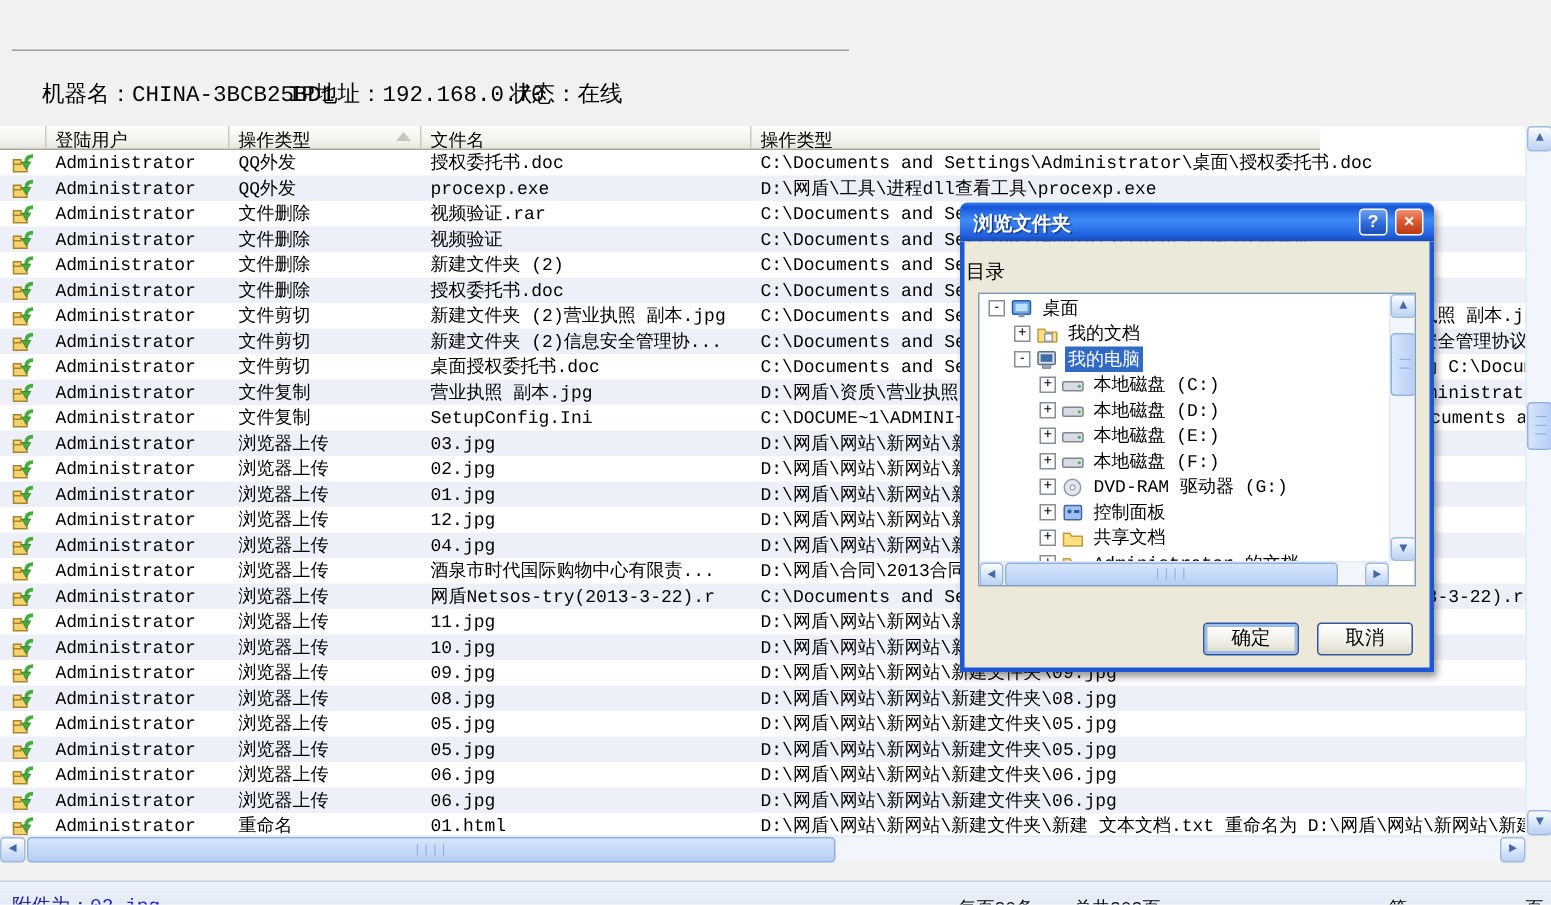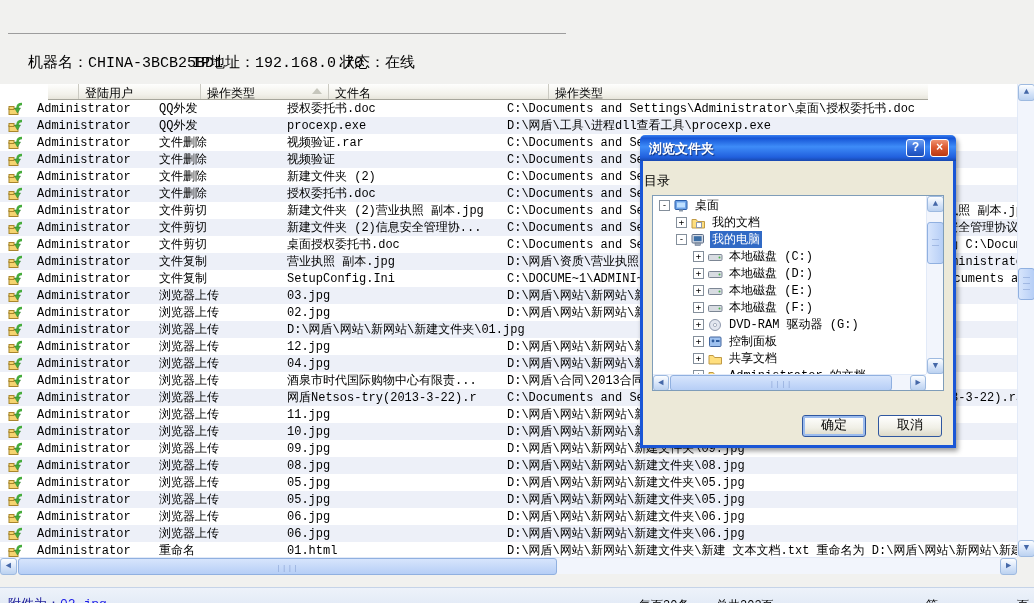--- a/index.html
+++ b/index.html
@@ -16,21 +16,21 @@
   .combo .val{position:absolute;left:4px;top:2px;right:20px;overflow:hidden;white-space:nowrap;font-size:12px;}
   .combo .cbtn{position:absolute;right:1px;top:1px;width:16px;height:16px;background:#D8D4CC;
       border-top:1px solid #fff;border-left:1px solid #fff;border-right:1px solid #716F64;border-bottom:1px solid #716F64;}
   .combo .cbtn::after{content:"";position:absolute;left:4px;top:6px;border-left:4px solid transparent;
       border-right:4px solid transparent;border-top:4px solid #000;}
   .xpbtn{position:absolute;box-sizing:border-box;border:1px solid #5E6F86;border-radius:3px;
       background:linear-gradient(180deg,#FFFFFF,#F1F0E8 55%,#DDDACB);text-align:center;font-size:13px;cursor:default;}
   
   .table-wrap{position:absolute;left:0;top:84px;width:1017px;height:473px;background:#fff;}
   .thead{position:absolute;left:0;top:0;width:880px;height:16px;display:flex;
-      background:linear-gradient(180deg,#FEFEFD,#F2F1EA 70%,#E7E5DB);border-bottom:1px solid #A7A69C;box-sizing:border-box;margin-left:48px;}
+      background:linear-gradient(180deg,#FEFEFD,#F2F1EA 70%,#E7E5DB);border-bottom:1px solid #A7A69C;box-sizing:border-box;}
   .hcell{position:relative;box-sizing:border-box;padding:1px 0 0 6px;border-right:1px solid #CBCAC2;
       white-space:nowrap;overflow:hidden;font-size:12px;}
   .hc-icon{width:31px;}.hc-user{width:122px;}.hc-type{width:128px;}.hc-file{width:220px;}.hc-info{flex:1;border-right:none;}
   .sort-tri{position:absolute;right:6px;top:4px;width:0;height:0;border-left:5px solid transparent;
       border-right:5px solid transparent;border-bottom:6px solid #C6C6BC;}
   .tbody{position:absolute;left:0;top:16px;width:1017px;height:457px;overflow:hidden;}
   .trow{display:flex;height:17px;align-items:center;background:#fff;}
   .trow.alt{background:#EDF0F8;}
   .cell{box-sizing:border-box;padding-left:6px;white-space:nowrap;overflow:hidden;font-size:12px;}
   .c-icon{width:31px;padding-left:8px;display:flex;align-items:center;}
@@ -316,20 +316,21 @@
     <div class="cell c-icon">
             <svg width="16" height="14" viewBox="0 0 16 14">
               <rect x="1" y="6.5" width="9" height="6" fill="#F5D470" stroke="#A8852B"></rect>
               <rect x="1" y="4.5" width="5" height="3" fill="#F5D470" stroke="#A8852B"></rect>
               <path d="M14 2 Q9.5 2 9.5 6" fill="none" stroke="#46AC3D" stroke-width="2.5"></path>
               <path d="M6.5 6 L12.5 6 L9.5 11 Z" fill="#46AC3D" stroke="#2E7D28" stroke-width="0.5"></path>
             </svg>
           </div>
     <div class="cell c-user">Administrator</div>
     <div class="cell c-type">浏览器上传</div>
+    <div class="cell c-file">01.jpg</div>
     <div class="cell c-info">D:\网盾\网站\新网站\新建文件夹\01.jpg</div>
   </div>
 
   <div class="trow">
     <div class="cell c-icon">
             <svg width="16" height="14" viewBox="0 0 16 14">
               <rect x="1" y="6.5" width="9" height="6" fill="#F5D470" stroke="#A8852B"></rect>
               <rect x="1" y="4.5" width="5" height="3" fill="#F5D470" stroke="#A8852B"></rect>
               <path d="M14 2 Q9.5 2 9.5 6" fill="none" stroke="#46AC3D" stroke-width="2.5"></path>
               <path d="M6.5 6 L12.5 6 L9.5 11 Z" fill="#46AC3D" stroke="#2E7D28" stroke-width="0.5"></path>

